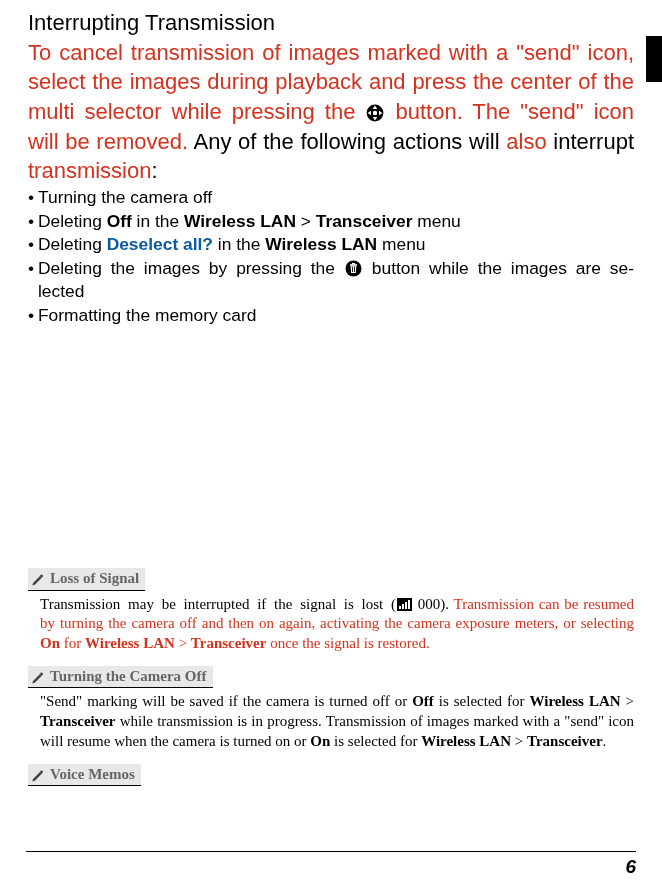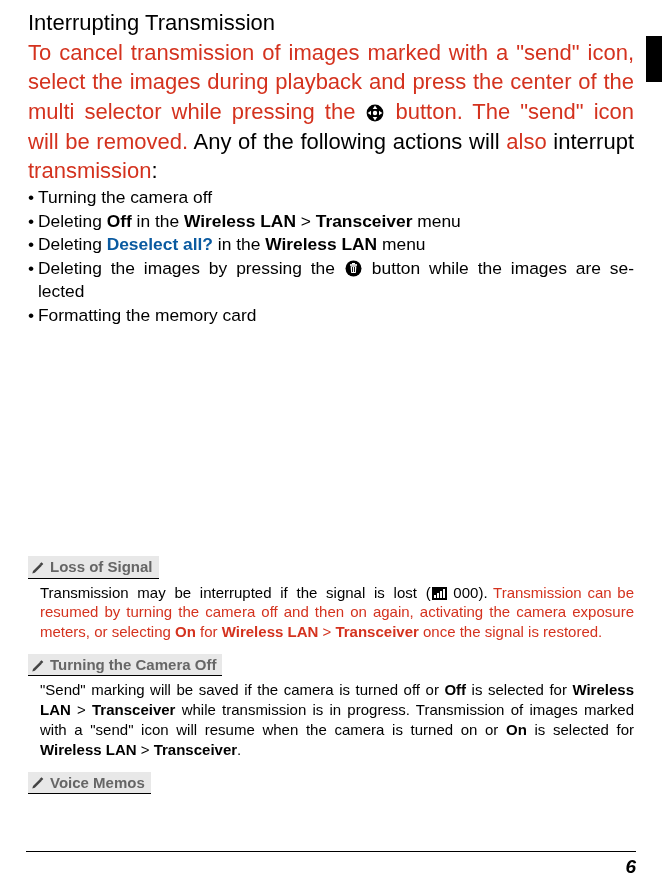--- a/index.html
+++ b/index.html
@@ -59,21 +59,22 @@
       align-items: center;
       justify-content: center;
       vertical-align: -3px;
       margin: 0 1px;
     }
     .inline-icon svg { display: block; }
     .notes-block {
       position: absolute;
       left: 28px;
       right: 28px;
-      top: 556px;
+      top: 568px;
+      font-family: Liberation Serif, serif;
     }
     .note-title {
       display: inline-flex;
       align-items: center;
       background: #e8e8e8;
       border-bottom: 1.5px solid #000;
       padding: 1px 6px 1px 3px;
       margin-bottom: 4px;
       gap: 5px;
     }

